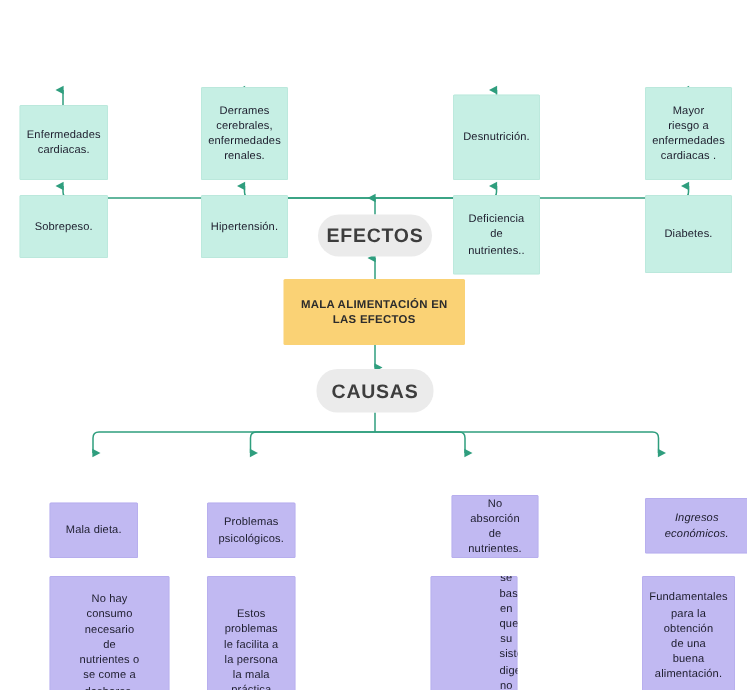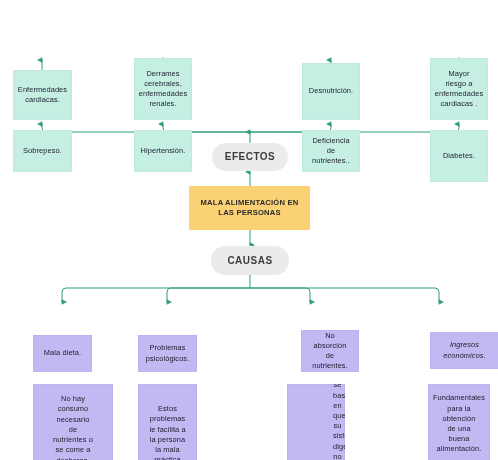--- a/index.html
+++ b/index.html
@@ -37,21 +37,21 @@
     margin-top: 48px;
   }
   .node.cause {
     background: #c1b9f2;
     box-shadow: 0 0 0 0.6px #b7aeee inset;
     margin-top: 32px;
   }
   .node.label {
     background: #ebebeb;
     font-weight: bold;
-    font-size: 10px;
+    font-size: 13px;
     letter-spacing: 0.5px;
     color: #3d3d3d;
     border-radius: 14px;
   }
   .node.center {
     background: #fad275;
     font-weight: bold;
     font-size: 7.6px;
     letter-spacing: 0.2px;
     color: #2c2c2c;
@@ -139,37 +139,37 @@
   </div>
 
   <div class="node effect" style="left:13px; top:82px; width:59px; height:42px;">
     <span class="txt">Sobrepeso.</span>
   </div>
 
   <div class="node effect" style="left:134px; top:82px; width:58px; height:42px;">
     <span class="txt">Hipertensión.</span>
   </div>
 
-  <div class="node effect" style="left:302px; top:82px; width:58px; height:42px;">
+  <div class="node effect" style="left:302px; top:82px; width:58px; height:53px;">
     <span class="txt">Deficiencia
 de
 nutrientes..</span>
   </div>
 
   <div class="node effect" style="left:430px; top:82px; width:58px; height:52px;">
     <span class="txt">Diabetes.</span>
   </div>
 
   <div class="node label" style="left:212px; top:143px; width:76px; height:28px;">
     <span class="txt">EFECTOS</span>
   </div>
 
   <div class="node center" style="left:189px; top:186px; width:121px; height:44px;">
     <span class="txt">MALA ALIMENTACIÓN EN
-LAS PERSONAS</span>
+LAS EFECTOS</span>
   </div>
 
   <div class="node label" style="left:211px; top:246px; width:78px; height:29px;">
     <span class="txt">CAUSAS</span>
   </div>
 
   <div class="node cause" style="left:33px; top:303px; width:59px; height:37px;">
     <span class="txt">Mala dieta.</span>
   </div>
 

